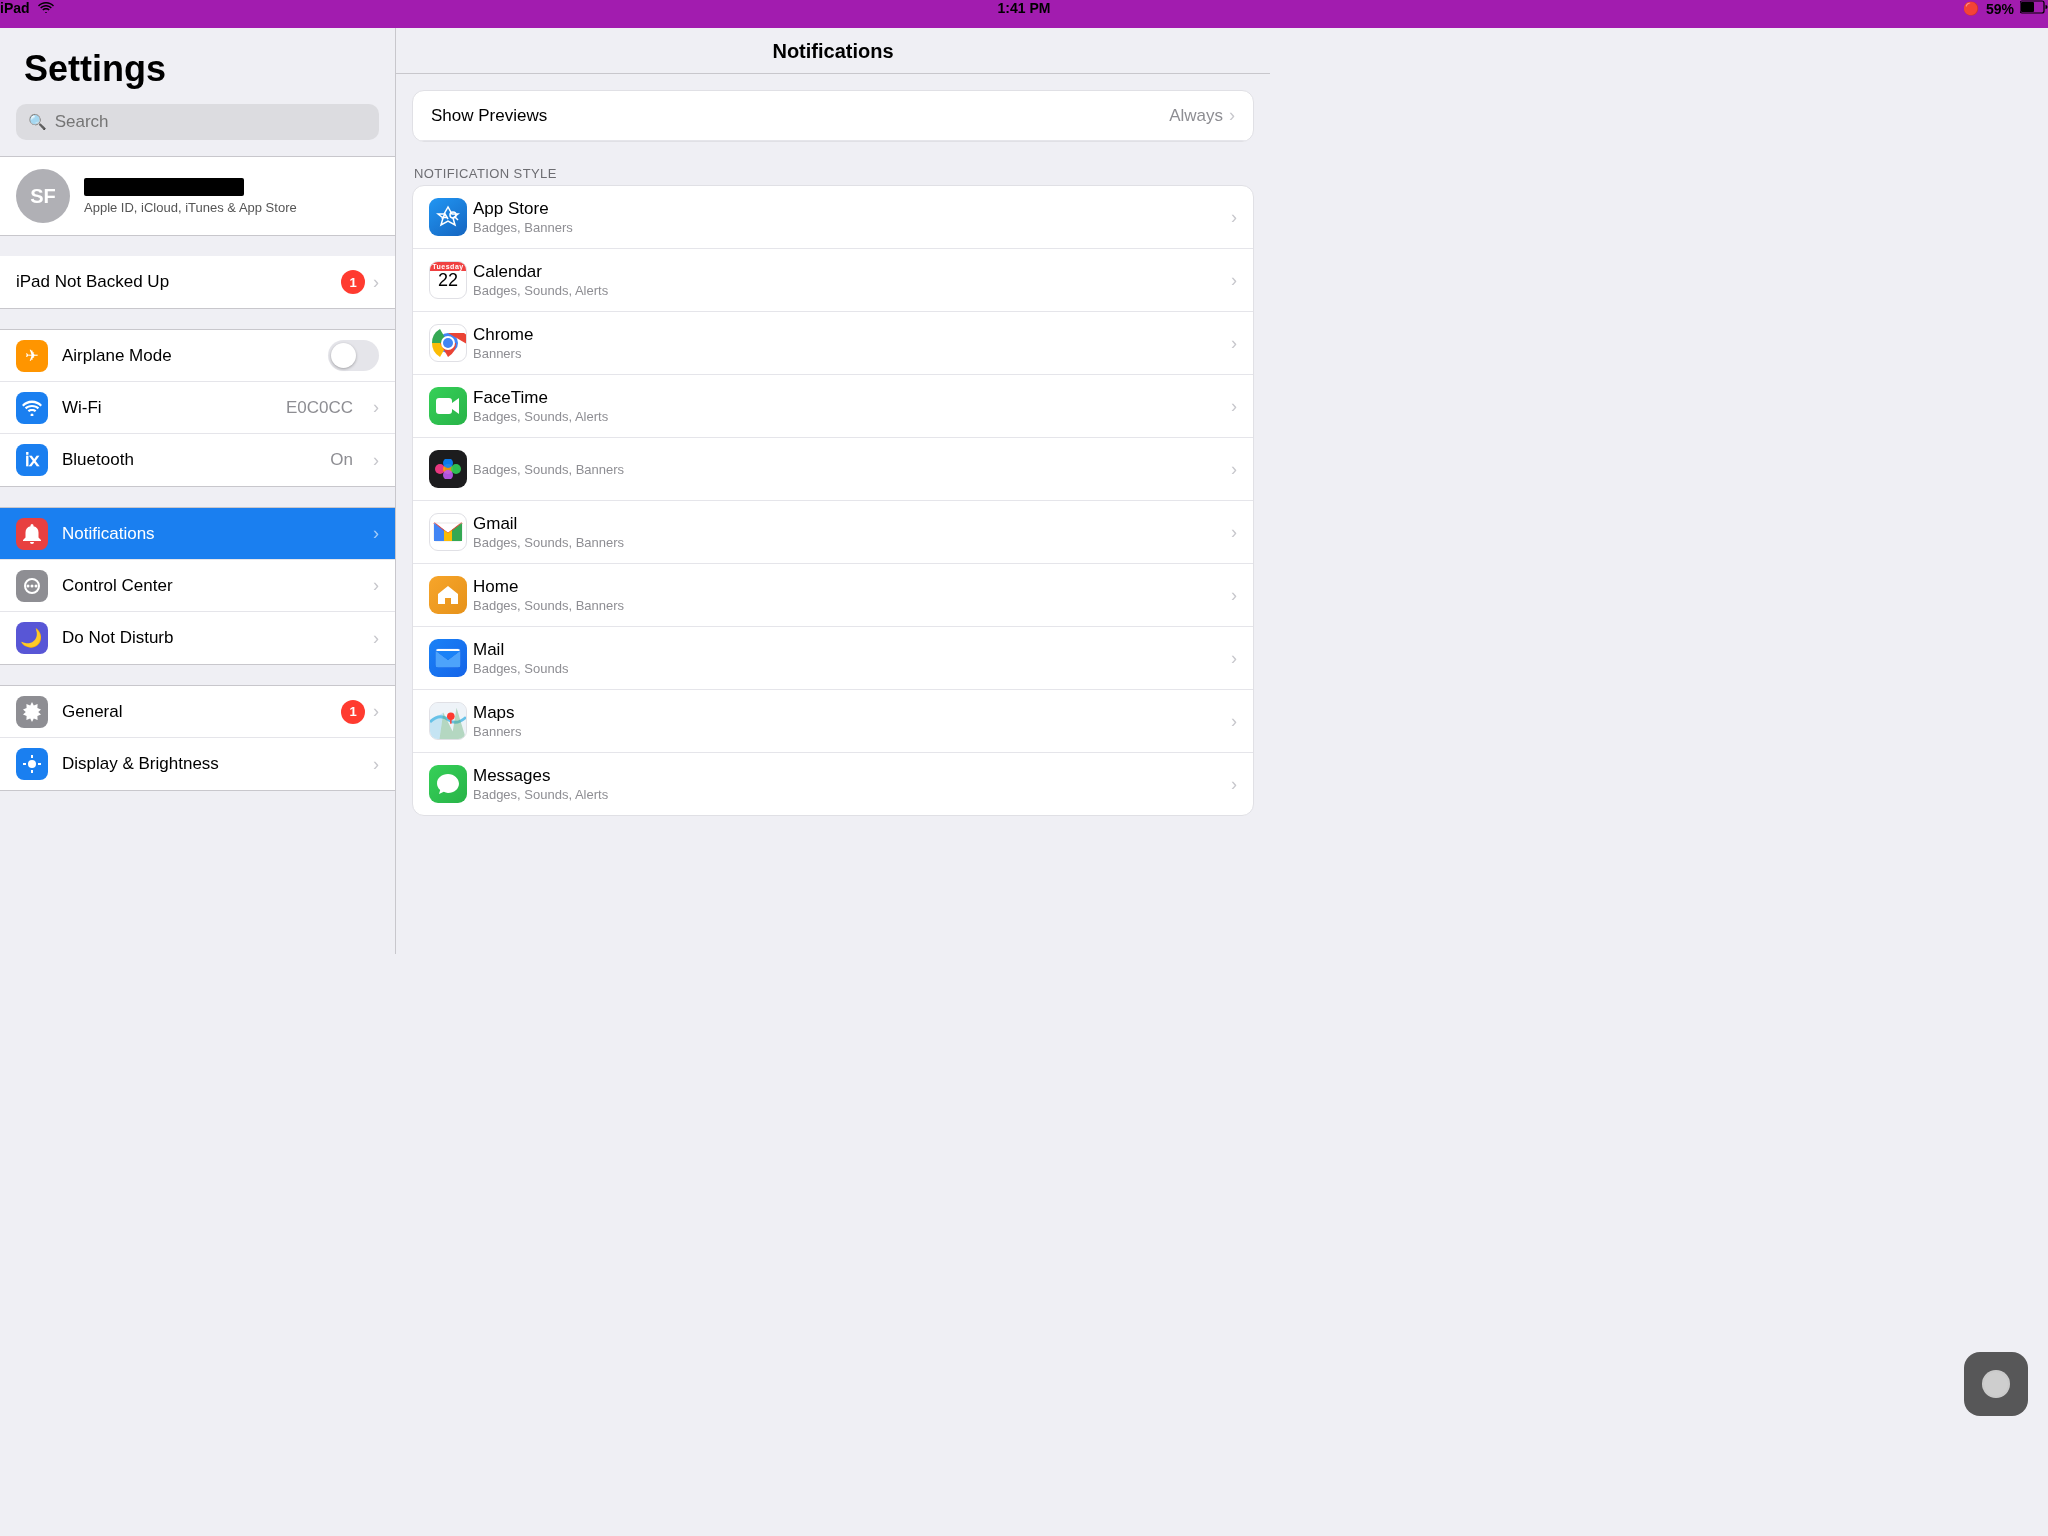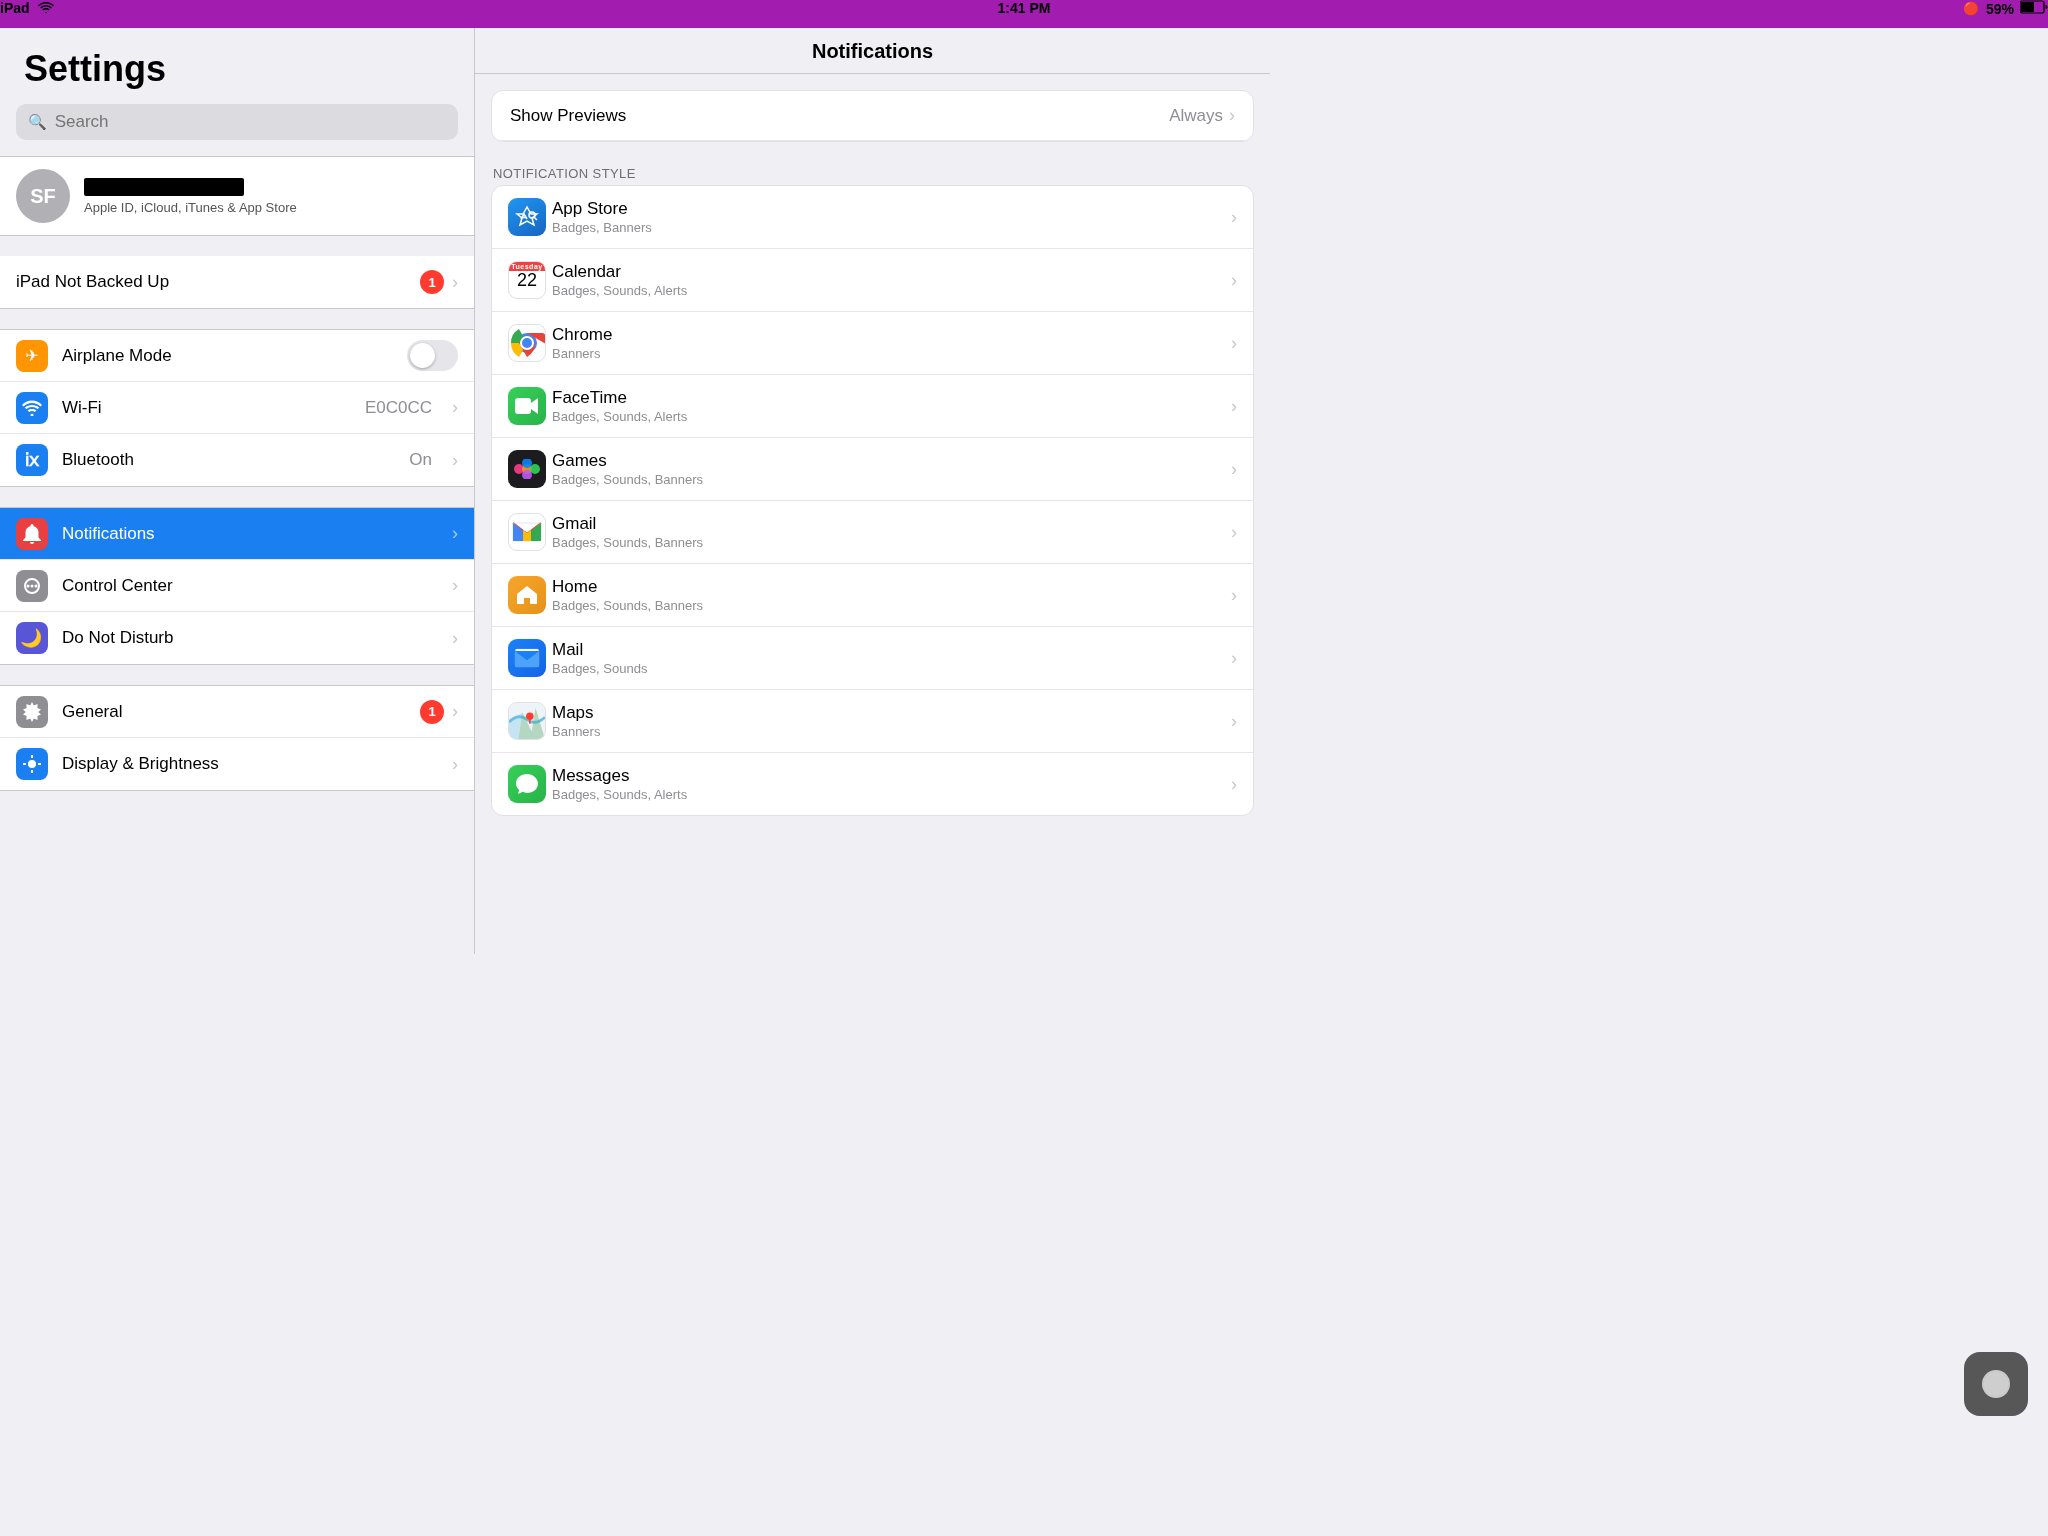--- a/index.html
+++ b/index.html
@@ -25,21 +25,21 @@
       font-size: 14px;
       font-weight: 600;
       z-index: 100;
     }
     .status-bar-left { display: flex; align-items: center; gap: 8px; }
     .status-bar-center { position: absolute; left: 50%; transform: translateX(-50%); font-size: 14px; font-weight: 600; }
     .status-bar-right { display: flex; align-items: center; gap: 6px; margin-left: auto; }
 
     
     .sidebar {
-      width: 475px;
+      width: 396px;
       background: #efeff4;
       padding-top: 28px;
       border-right: 1px solid #c8c7cc;
       display: flex;
       flex-direction: column;
       flex-shrink: 0;
     }
     .sidebar-title {
       font-size: 36px;
       font-weight: 700;
@@ -506,21 +506,20 @@
       <div class="app-icon" style="background:#1c1c1e; border-radius:9px;">
         <svg width="28" height="20" viewBox="0 0 28 20" fill="none">
           <circle cx="6" cy="10" r="5" fill="#ff3b8a" opacity="0.9"></circle>
           <circle cx="14" cy="10" r="5" fill="#ff9f0a" opacity="0.9"></circle>
           <circle cx="22" cy="10" r="5" fill="#30d158" opacity="0.9"></circle>
           <circle cx="14" cy="4" r="5" fill="#0a84ff" opacity="0.9"></circle>
           <circle cx="14" cy="16" r="5" fill="#bf5af2" opacity="0.9"></circle>
         </svg>
       </div>
       <div class="notif-info">
-        <div class="notif-name">Games</div>
         <div class="notif-sub">Badges, Sounds, Banners</div>
       </div>
       <span class="chevron">›</span>
     </div>
 
     <div class="notification-row">
       <div class="gmail-icon-wrapper">
         <svg width="30" height="24" viewBox="0 0 30 24" xmlns="http://www.w3.org/2000/svg">
           <rect width="30" height="24" rx="3" fill="#fff"></rect>
           <path d="M1 3 L15 14 L29 3" stroke="#ea4335" stroke-width="2" fill="none"></path>

